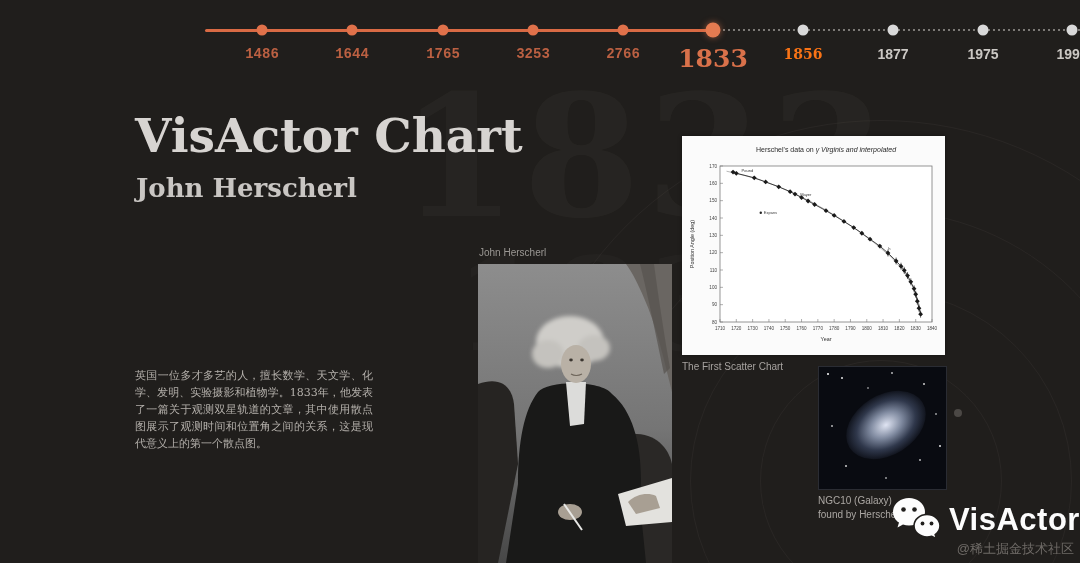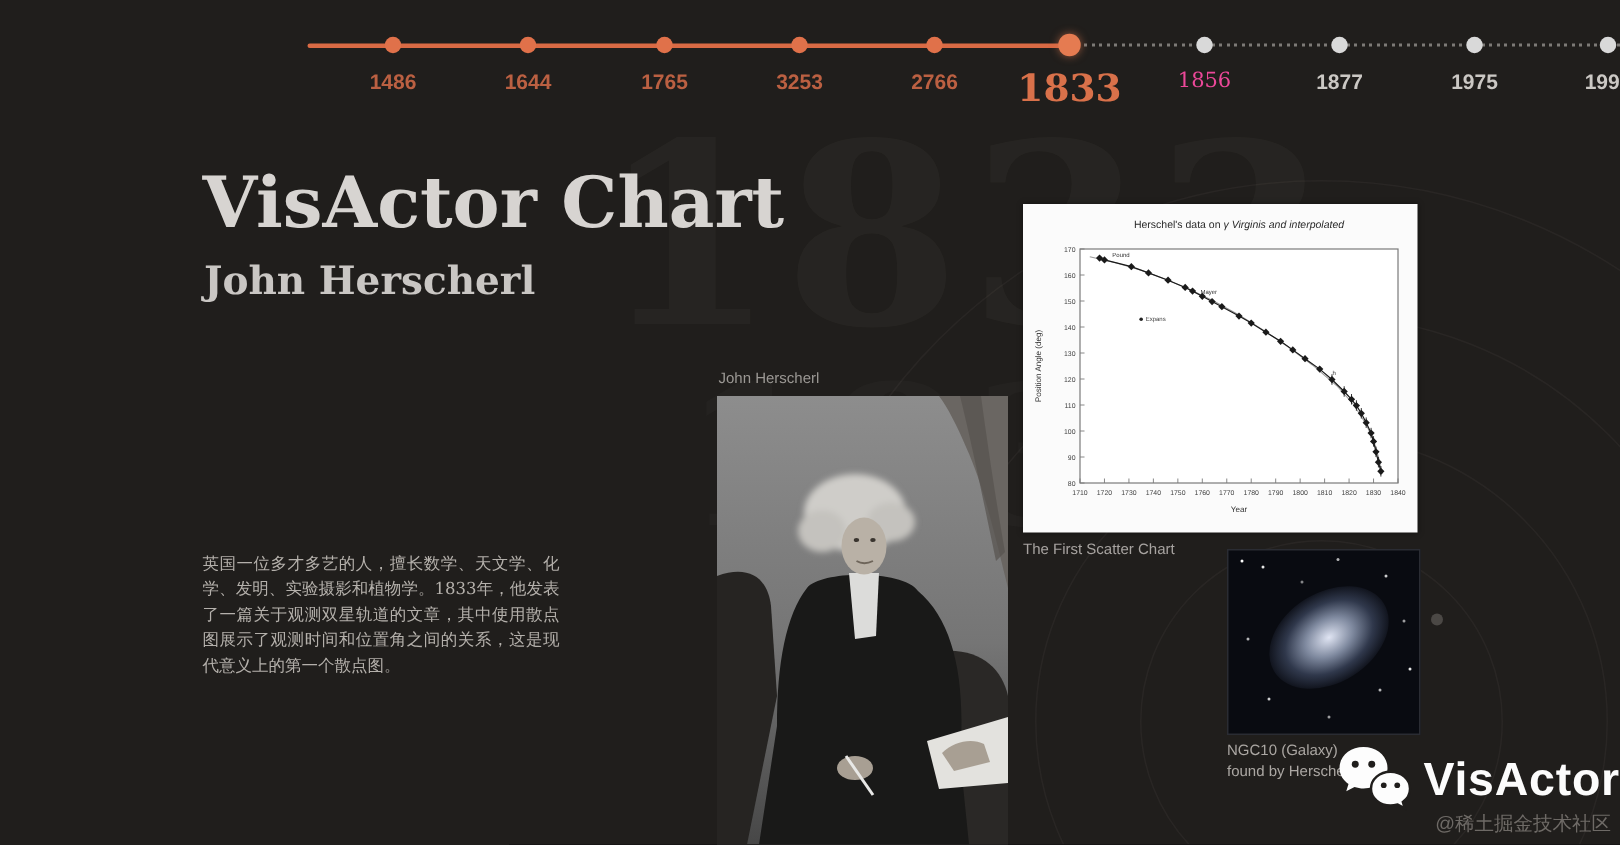--- a/index.html
+++ b/index.html
@@ -15,23 +15,23 @@
 
   
   #timeline-line-solid{position:absolute;height:3px;background:#d96a44;border-radius:2px;}
   #timeline-line-dotted{position:absolute;height:2px;opacity:.85;
       background:repeating-linear-gradient(90deg,#8d8a86 0 2px,transparent 2px 5px);}
   .tl-dot{position:absolute;border-radius:50%;transform:translate(-50%,-50%);cursor:pointer;}
   .tl-dot.past{width:11px;height:11px;background:#e0714a;}
   .tl-dot.current{width:15px;height:15px;background:#e57b51;box-shadow:0 0 6px rgba(229,123,81,.6);}
   .tl-dot.future{width:11px;height:11px;background:#d9d9d9;}
   .tl-year{position:absolute;transform:translateX(-50%);white-space:nowrap;cursor:pointer;}
-  .tl-year.past{color:#bb6042;font-size:14px;font-weight:bold;font-family:Liberation Sans, sans-serif;}
+  .tl-year.past{color:#bb6042;font-size:14px;font-weight:bold;font-family:Liberation Mono, monospace;}
   .tl-year.current{color:#d9714a;font-size:25px;font-weight:bold;font-family:"DejaVu Serif",serif;}
-  .tl-year.future-serif{color:#ec4899;font-size:14px;font-weight:normal;font-family:"DejaVu Serif",serif;}
+  .tl-year.future-serif{color:#f97316;font-size:14px;font-weight:bold;font-family:"DejaVu Serif",serif;}
   .tl-year.future-sans{color:#cbc8c4;font-size:14px;font-weight:bold;}
 
   
   #page-title{position:absolute;left:135px;top:108px;font-size:47px;font-weight:bold;color:#d7d4d1;}
   #page-subtitle{position:absolute;left:136px;top:173px;font-size:26px;font-weight:bold;color:#c9c6c3;}
 
   
   #bio-heading{position:absolute;left:135px;top:330px;font-size:22px;font-weight:bold;color:#dad6d2;
                letter-spacing:1px;}
   #bio-zh{position:absolute;left:135px;top:367px;width:238px;font-size:11px;line-height:17px;

